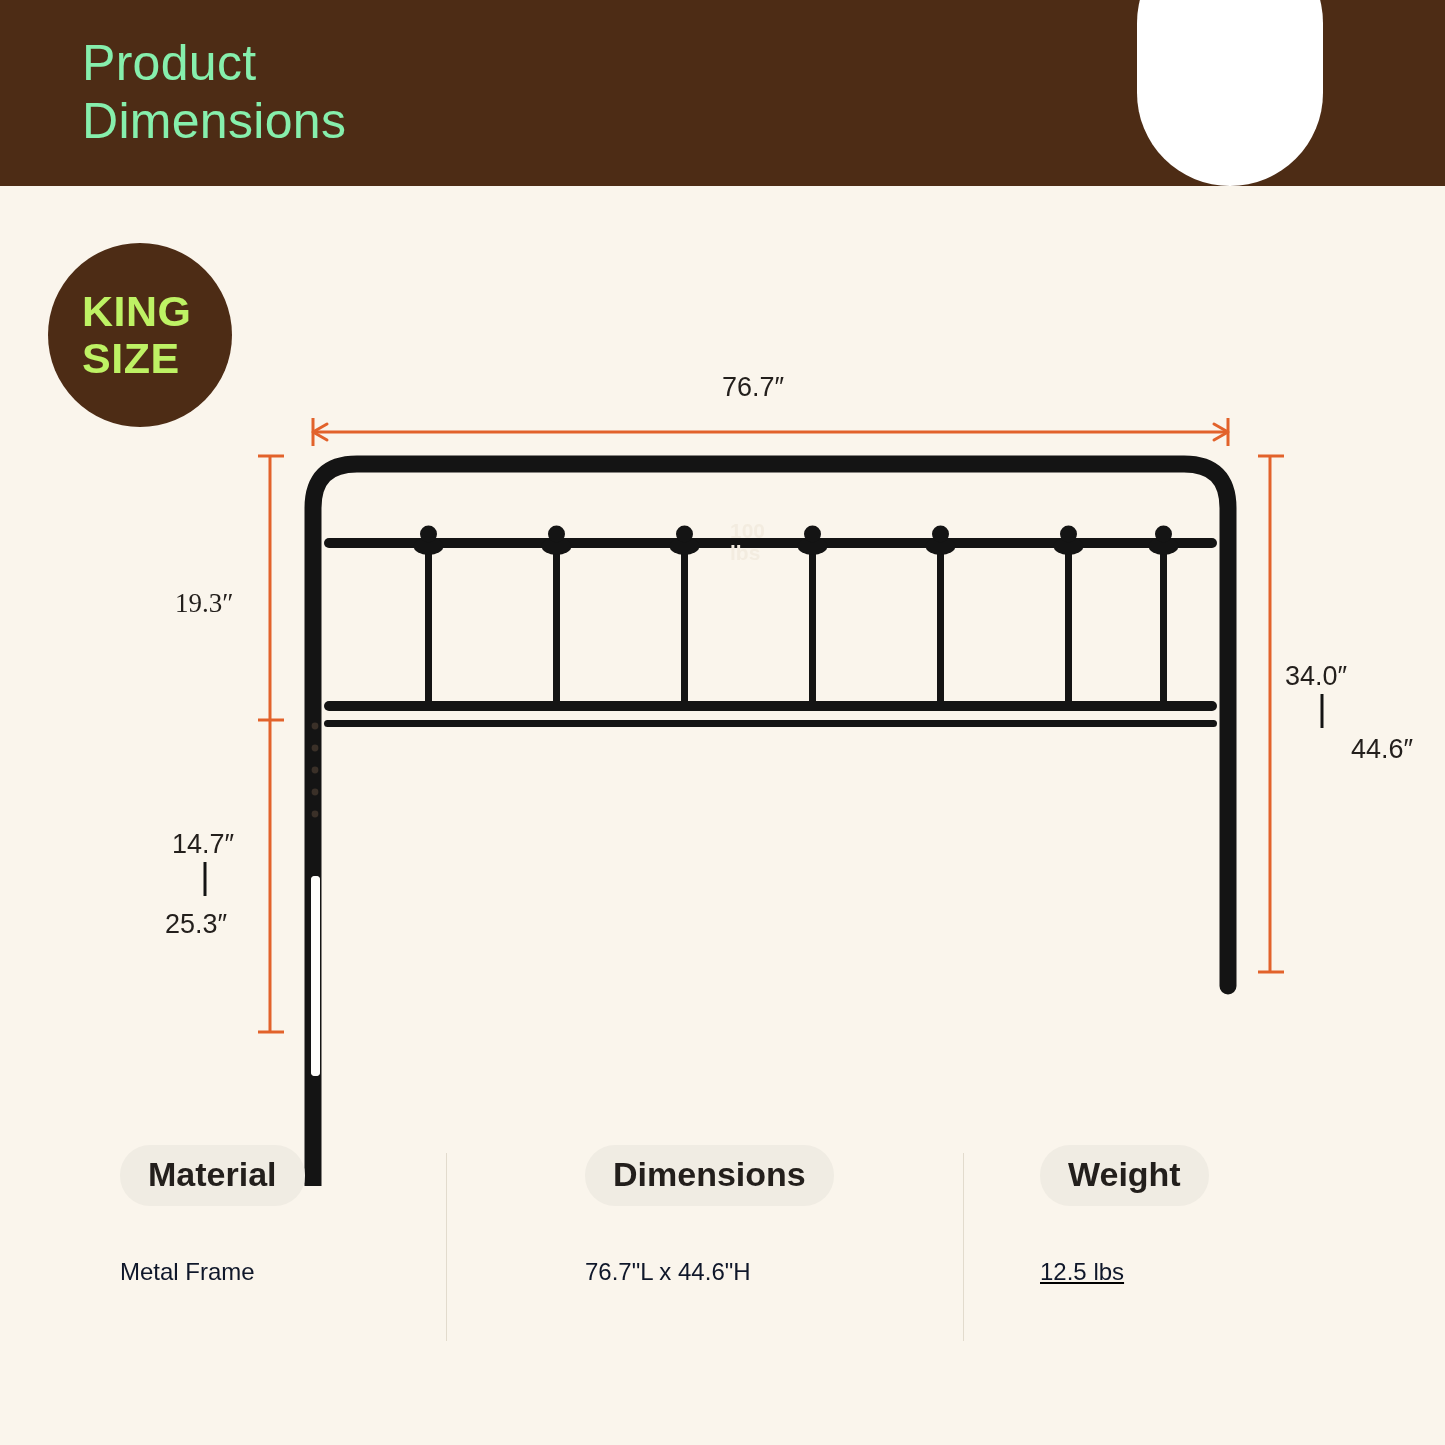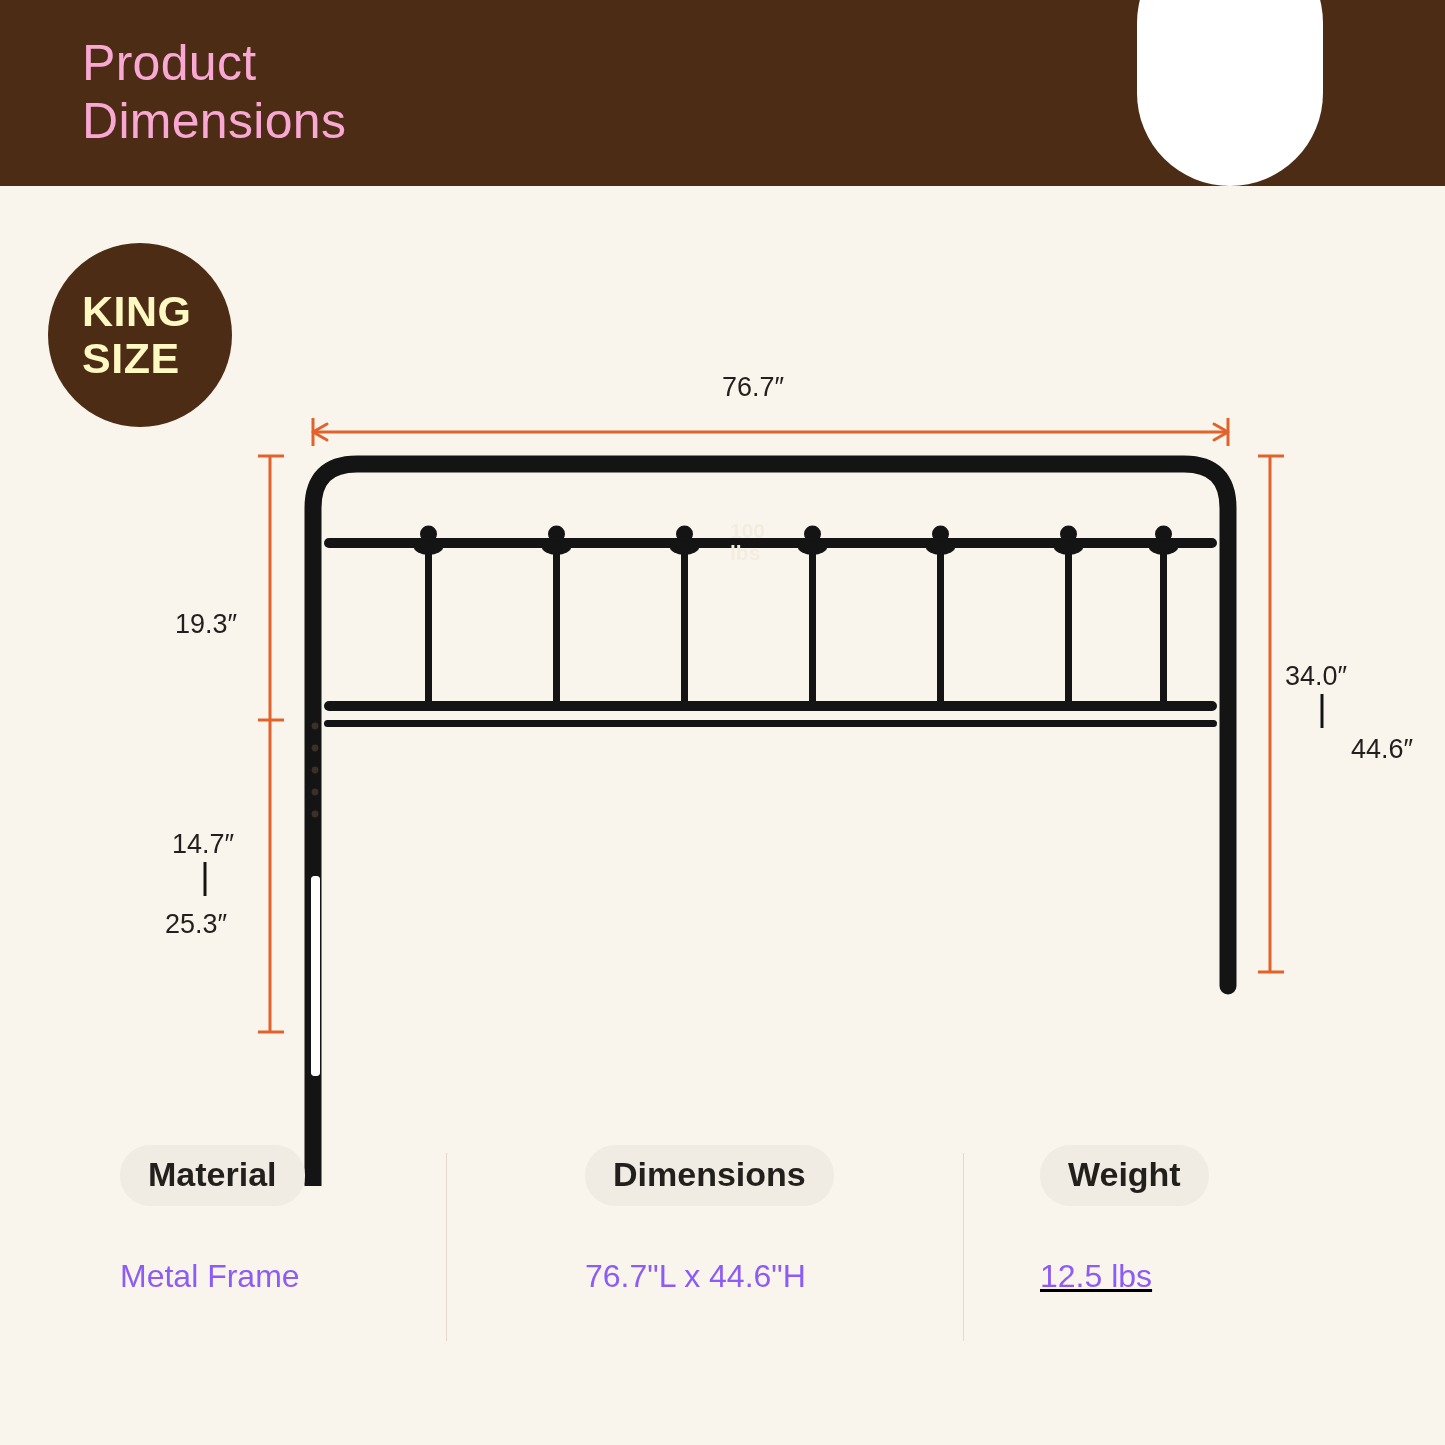--- a/index.html
+++ b/index.html
@@ -10,41 +10,41 @@
     overflow:hidden;
     position:relative;
   }
   
   .header{
     position:absolute;left:0;top:0;width:1445px;height:186px;
     background:#4d2c15;
   }
   .header-title{
     position:absolute;left:82px;top:34px;
-    color:#f9a8d4;
+    color:#86efac;
     font-size:50px;
     line-height:58px;
     font-weight:400;
     letter-spacing:.3px;
   }
   .header-badge{
     position:absolute;left:1137px;top:-70px;
     width:186px;height:256px;
     background:#ffffff;
     border-radius:93px;
   }
   
   .king-circle{
     position:absolute;left:48px;top:243px;
     width:184px;height:184px;border-radius:50%;
     background:#4d2c15;
     display:flex;flex-direction:column;align-items:center;justify-content:center;
   }
   .king-circle span{
-    color:#fef9c3;font-size:43px;line-height:47px;font-weight:700;
+    color:#bef264;font-size:43px;line-height:47px;font-weight:700;
     letter-spacing:.5px;
     display:block;text-align:left;width:116px;
   }
   
   .diagram{position:absolute;left:0;top:186px;width:1445px;height:1000px;}
   .dim-label{
     position:absolute;
     color:#231f1c;
     font-size:27px;
     font-family:"Liberation Sans", sans-serif;
@@ -66,22 +66,22 @@
     display:inline-block;
     background:#f0ece3;
     border-radius:30px;
     padding:10px 28px 12px 28px;
     font-size:34px;
     font-weight:700;
     color:#231f1c;
   }
   .spec-value{
     margin-top:52px;
-    font-size:32px;
-    color:#8b5cf6;
+    font-size:24px;
+    color:#0f172a;
   }
   .spec-divider{
     position:absolute;top:8px;width:1px;height:188px;background:#e2dbcd;
   }
 </style>
 </head>
 <body>
 
 <div class="header">
   <div class="header-title">
@@ -185,21 +185,21 @@
     </g>
 
     <g stroke="#141414" stroke-width="3">
       <line x1="1322" y1="508" x2="1322" y2="542"></line>
       <line x1="205" y1="676" x2="205" y2="710"></line>
     </g>
   </svg>
 
   
   <div class="dim-label" style="left:722px;top:186px;">76.7″</div>
-  <div class="dim-label" style="left:175px;top:423px;">19.3″</div>
+  <div class="dim-label" style="left:175px;top:402px;font-family:Liberation Serif, serif;">19.3″</div>
   <div class="dim-label" style="left:172px;top:643px;">14.7″</div>
   <div class="dim-label" style="left:165px;top:723px;text-align:right;">25.3″</div>
   <div class="dim-label" style="left:1285px;top:475px;">34.0″</div>
   <div class="dim-label" style="left:1351px;top:548px;">44.6″</div>
 
   <div class="watermark">100 lbs</div>
 </div>
 
 <div class="specs">
   <div class="spec-divider" style="left:446px;"></div>

